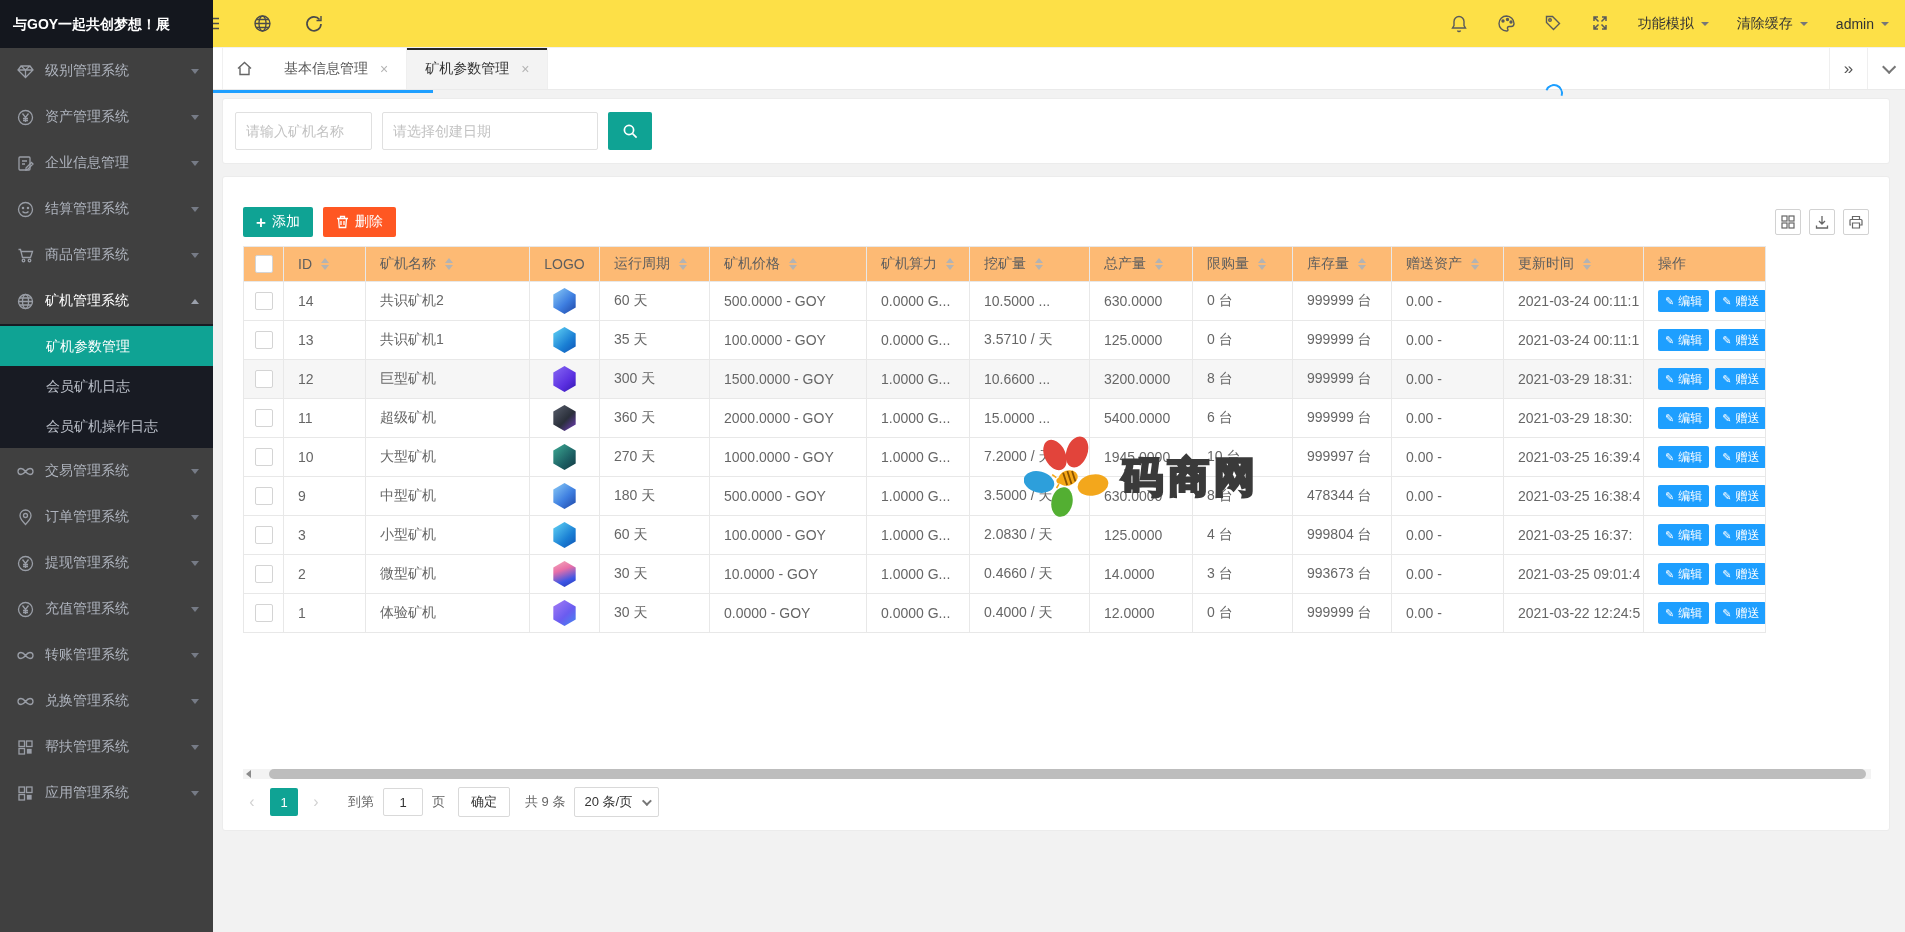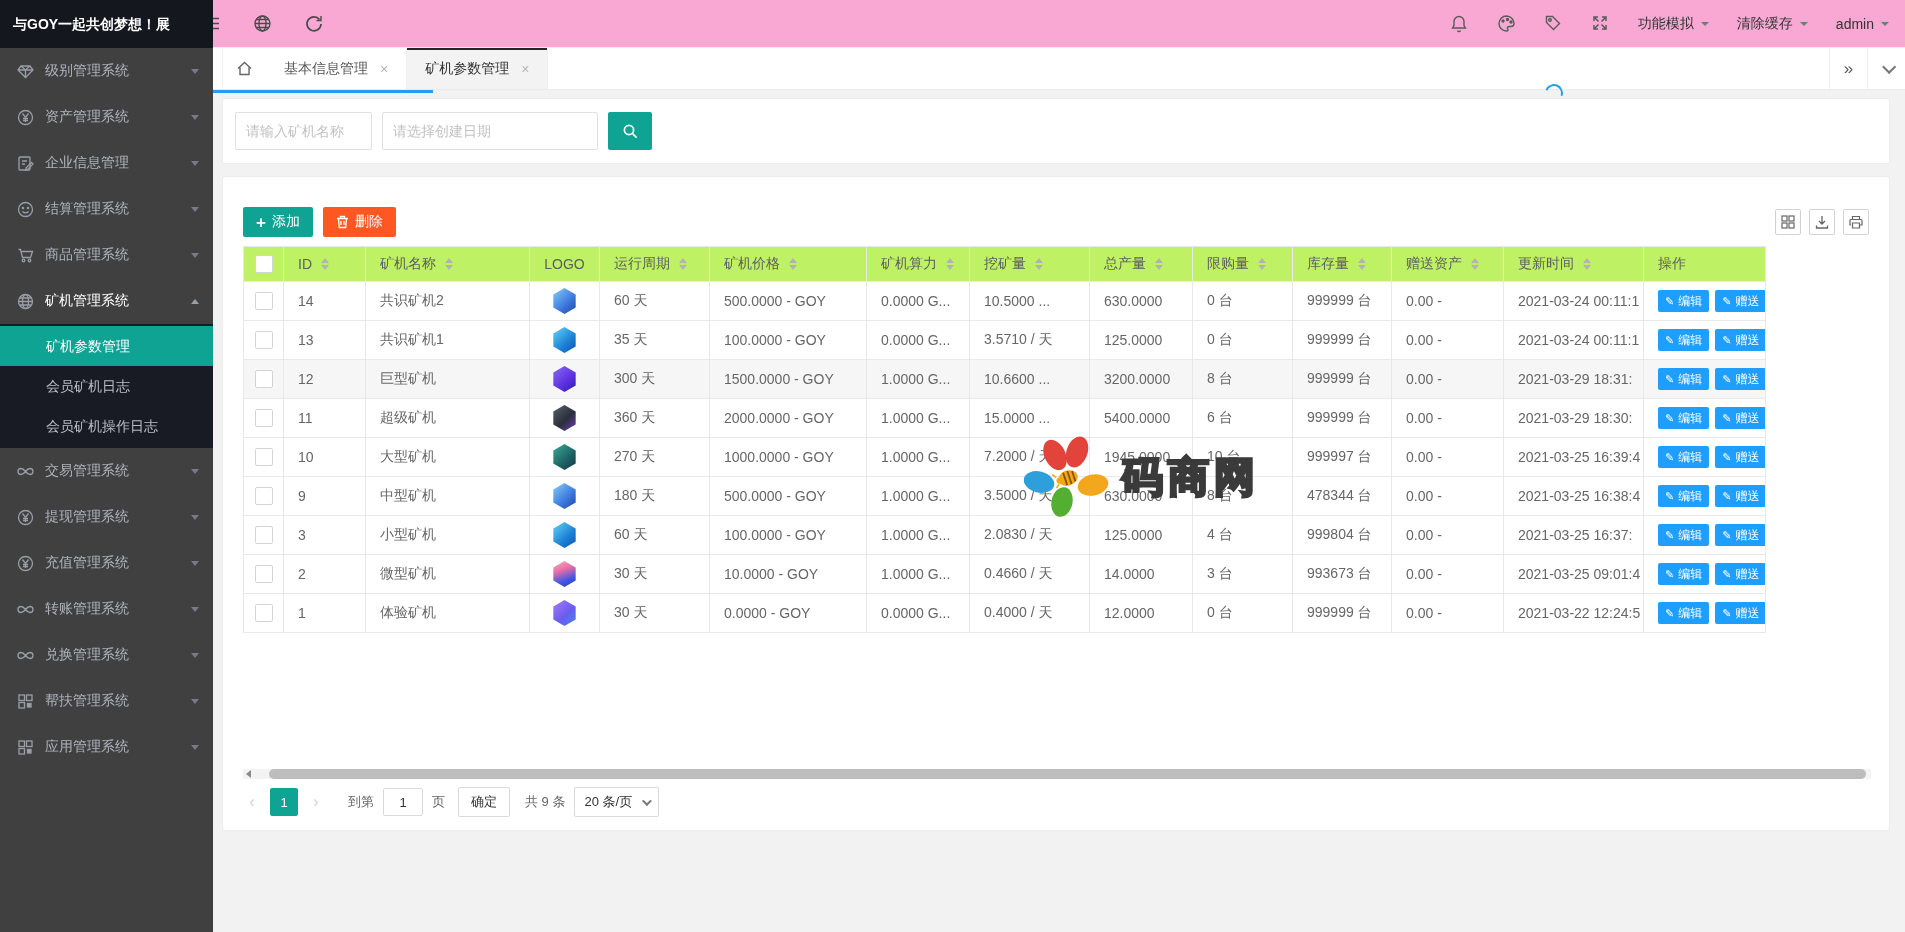--- a/index.html
+++ b/index.html
@@ -15,21 +15,21 @@
 .side-item .lb{margin-left:11px;font-size:14px;white-space:nowrap}
 .side-item.open{color:#fff}
 .caret{margin-left:auto;width:0;height:0;border-left:4px solid transparent;border-right:4px solid transparent}
 .caret.down{border-top:5px solid #767b86}
 .caret.up{border-bottom:5px solid #9aa0ab}
 .side-sub{background:#181b23;padding:2px 0}
 .side-sub-item{height:40px;line-height:40px;padding-left:46px;color:#b9bec7;font-size:14px;cursor:pointer;white-space:nowrap}
 .side-sub-item.active{background:#0fa394;color:#fff}
 
 
-#topbar{position:absolute;left:180px;top:0;width:1725px;height:48px;background:#f9a8d4;border-bottom:1px solid #f1f1f1;display:flex;align-items:center;z-index:8}
+#topbar{position:absolute;left:180px;top:0;width:1725px;height:48px;background:#fde047;border-bottom:1px solid #f1f1f1;display:flex;align-items:center;z-index:8}
 #topbar .lgroup{display:flex;align-items:center;gap:32px;padding-left:22px}
 #topbar .rgroup{margin-left:auto;display:flex;align-items:center;gap:28px;padding-right:16px}
 .tb-ic{width:19px;height:19px;cursor:pointer}
 .tb-menu{display:flex;align-items:center;gap:7px;color:#333;cursor:pointer}
 .tb-menu .caret{border-top:4px solid #777;border-left:4px solid transparent;border-right:4px solid transparent;margin:0}
 
 
 #tabbar{position:absolute;left:180px;top:48px;width:1725px;height:42px;background:#fff;border-bottom:1px solid #eaeaea;display:flex;align-items:stretch;z-index:8}
 .tab-btn{width:42px;display:flex;align-items:center;justify-content:center;color:#555;font-size:17px;cursor:pointer}
 .glyph-laquo::before{content:"\00AB"}
@@ -62,21 +62,21 @@
 #btn-add{background:#0fa394}
 #btn-add::before{content:"+";font-size:17px;font-weight:bold;line-height:1}
 #btn-del{background:#FF5722;margin-left:10px}
 #tool-icons{margin-left:auto;display:flex;gap:8px}
 .tool-box{width:26px;height:26px;border:1px solid #d2d2d2;border-radius:2px;background:#fff;display:flex;align-items:center;justify-content:center;cursor:pointer}
 
 
 #table{position:absolute;left:20px;top:69px;border-left:1px solid #e8e8e8;background:#fff}
 .tr{display:flex}
 .th,.td{border-right:1px solid #e8e8e8;border-bottom:1px solid #e8e8e8;display:flex;align-items:center;padding:0 14px;white-space:nowrap;overflow:hidden;flex:none}
-.th{height:36px;background:#bef264;border-top:1px solid #e8e8e8;color:#5e5e5e}
+.th{height:36px;background:#fdba74;border-top:1px solid #e8e8e8;color:#5e5e5e}
 .td{height:39px;color:#666}
 .tr.hover .td{background:#f6f6f6}
 .c-center{justify-content:center;padding:0 4px}
 .cb{width:18px;height:18px;border:1px solid #d4d4d4;border-radius:2px;background:#fff;cursor:pointer}
 .sort{display:flex;flex-direction:column;gap:2px;margin-left:9px}
 .sort i{width:0;height:0;border-left:4px solid transparent;border-right:4px solid transparent;display:block}
 .sort .su{border-bottom:5px solid #b3b3b3}
 .sort .sd{border-top:5px solid #b3b3b3}
 .logo-gem{width:26px;height:26px;clip-path:polygon(50% 0,93% 25%,93% 75%,50% 100%,7% 75%,7% 25%)}
 .act-btn{height:22px;background:#1E9FFF;color:#fff;border:none;border-radius:2px;font-size:12px;display:flex;align-items:center;gap:4px;padding:0 7px;cursor:pointer;font-family:inherit}
@@ -177,20 +177,30 @@
         <div class="side-sub-item">会员矿机日志</div>
         <div class="side-sub-item">会员矿机操作日志</div>
       </div>
       <div class="side-item">
         <span class="ic">
           <svg width="17" height="17" viewBox="0 0 17 17" fill="none" stroke="#a9aeb8" stroke-width="1.3">
             <path d="M8.5 8.5c-1.5-2-3-3-4.5-3a3 3 0 0 0 0 6c1.5 0 3-1 4.5-3zm0 0c1.5 2 3 3 4.5 3a3 3 0 0 0 0-6c-1.5 0-3 1-4.5 3z"></path>
           </svg>
         </span>
         <span class="lb">交易管理系统</span>
+        <i class="caret down"></i>
+      </div>
+      <div class="side-item">
+        <span class="ic">
+          <svg width="17" height="17" viewBox="0 0 17 17" fill="none" stroke="#a9aeb8" stroke-width="1.3">
+            <path d="M8.5 15.5S3 9.8 3 6.5a5.5 5.5 0 0 1 11 0c0 3.3-5.5 9-5.5 9z"></path>
+            <circle cx="8.5" cy="6.5" r="2"></circle>
+          </svg>
+        </span>
+        <span class="lb">订单管理系统</span>
         <i class="caret down"></i>
       </div>
       <div class="side-item">
         <span class="ic">
           <svg width="17" height="17" viewBox="0 0 17 17" fill="none" stroke="#a9aeb8" stroke-width="1.3">
             <circle cx="8.5" cy="8.5" r="7"></circle>
             <path d="M5.5 4.5l3 4 3-4M8.5 8.5V13M6 9.5h5M6 11.5h5"></path>
           </svg>
         </span>
         <span class="lb">提现管理系统</span>

